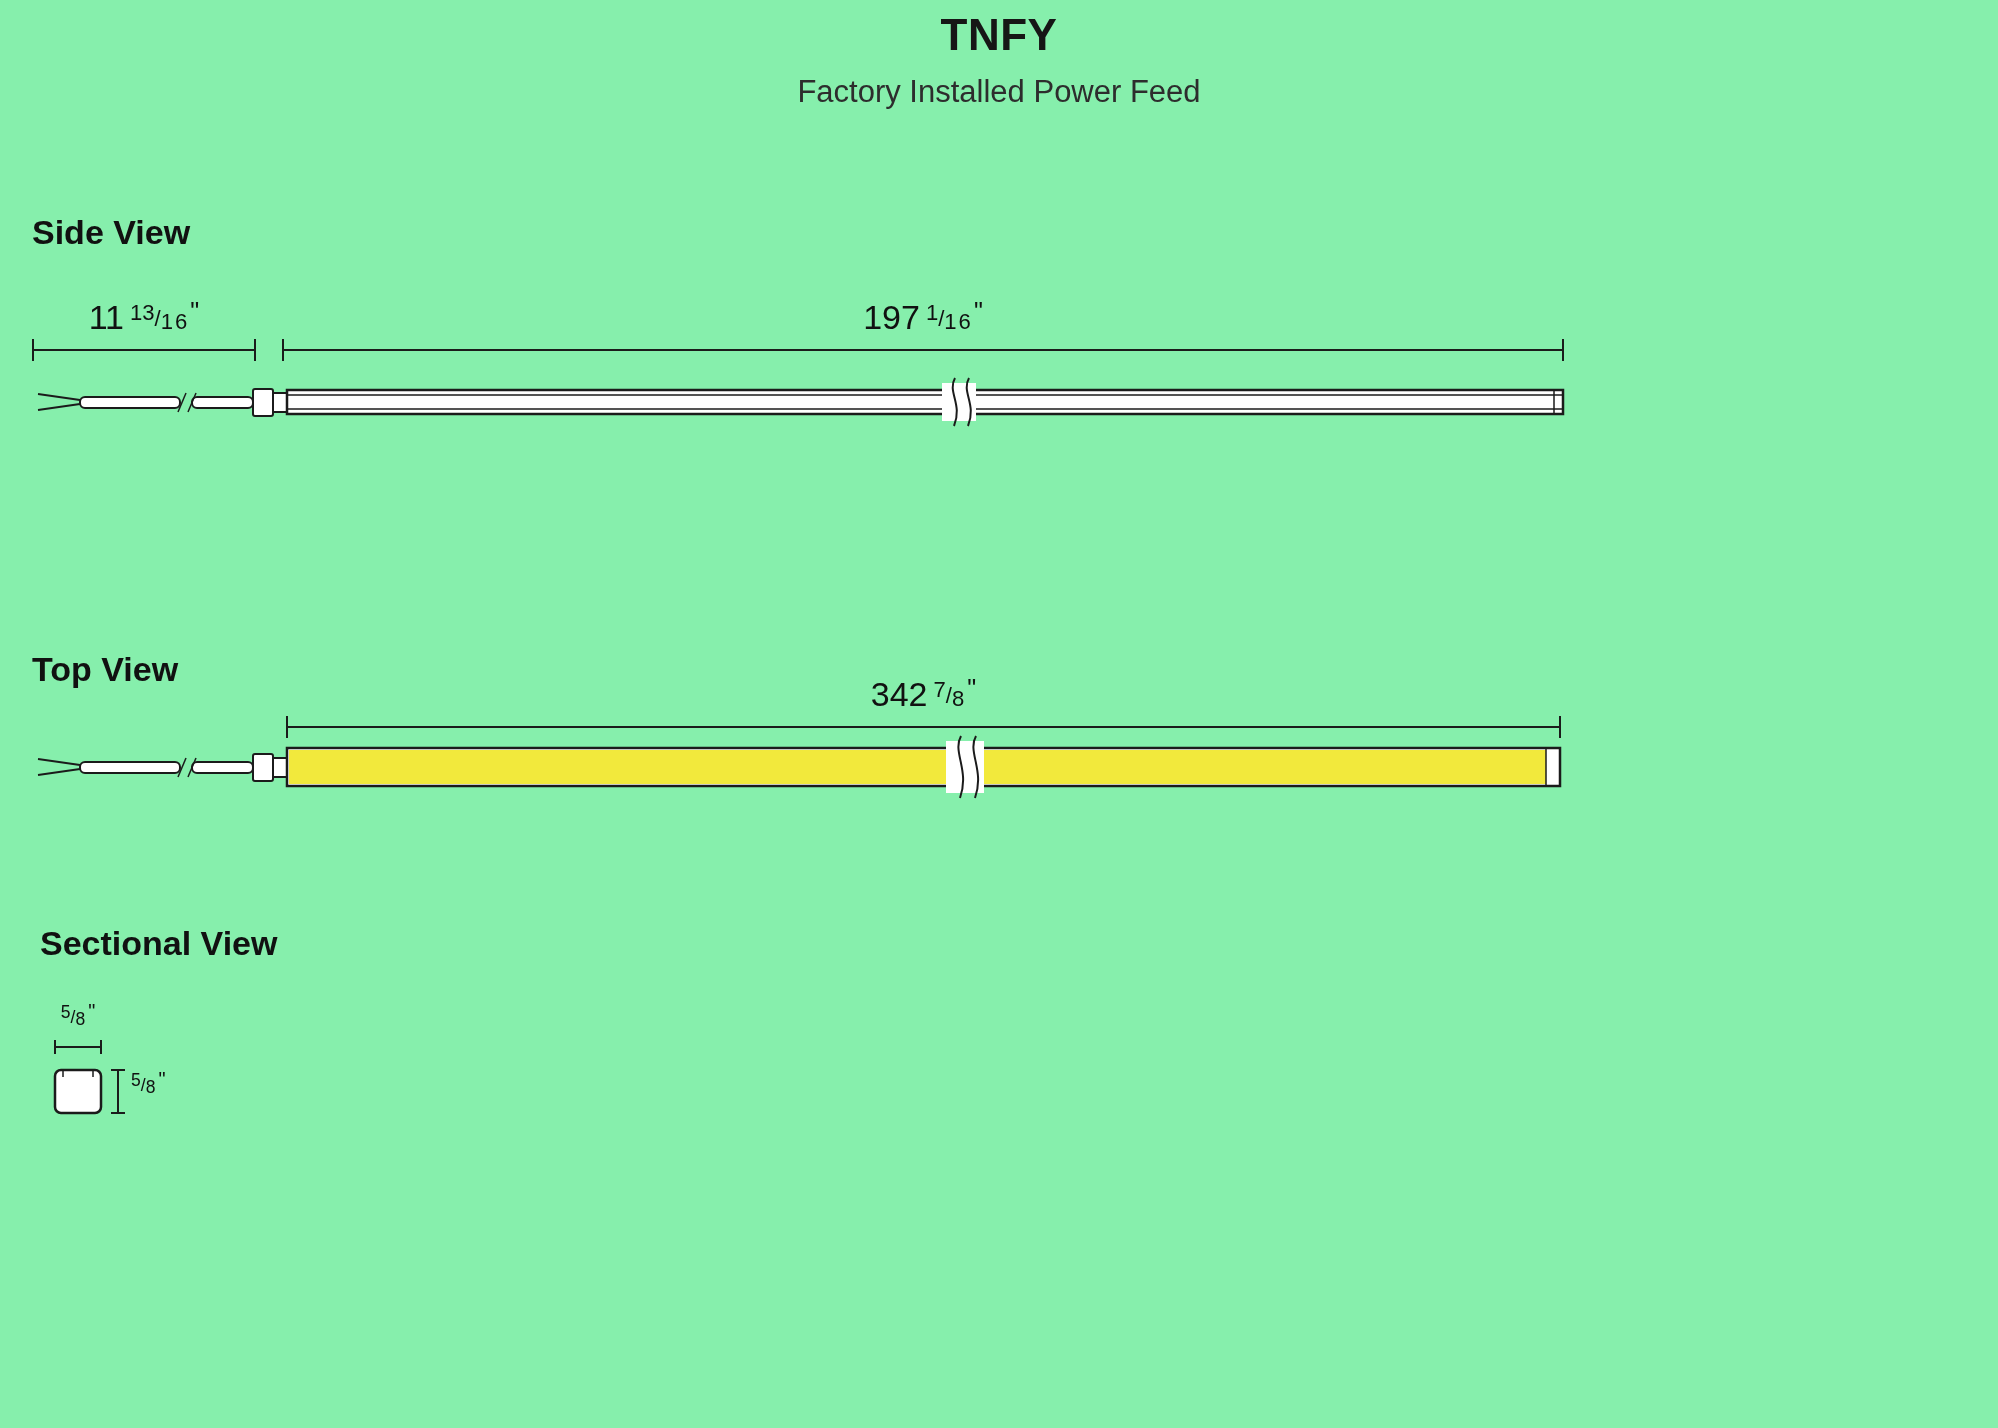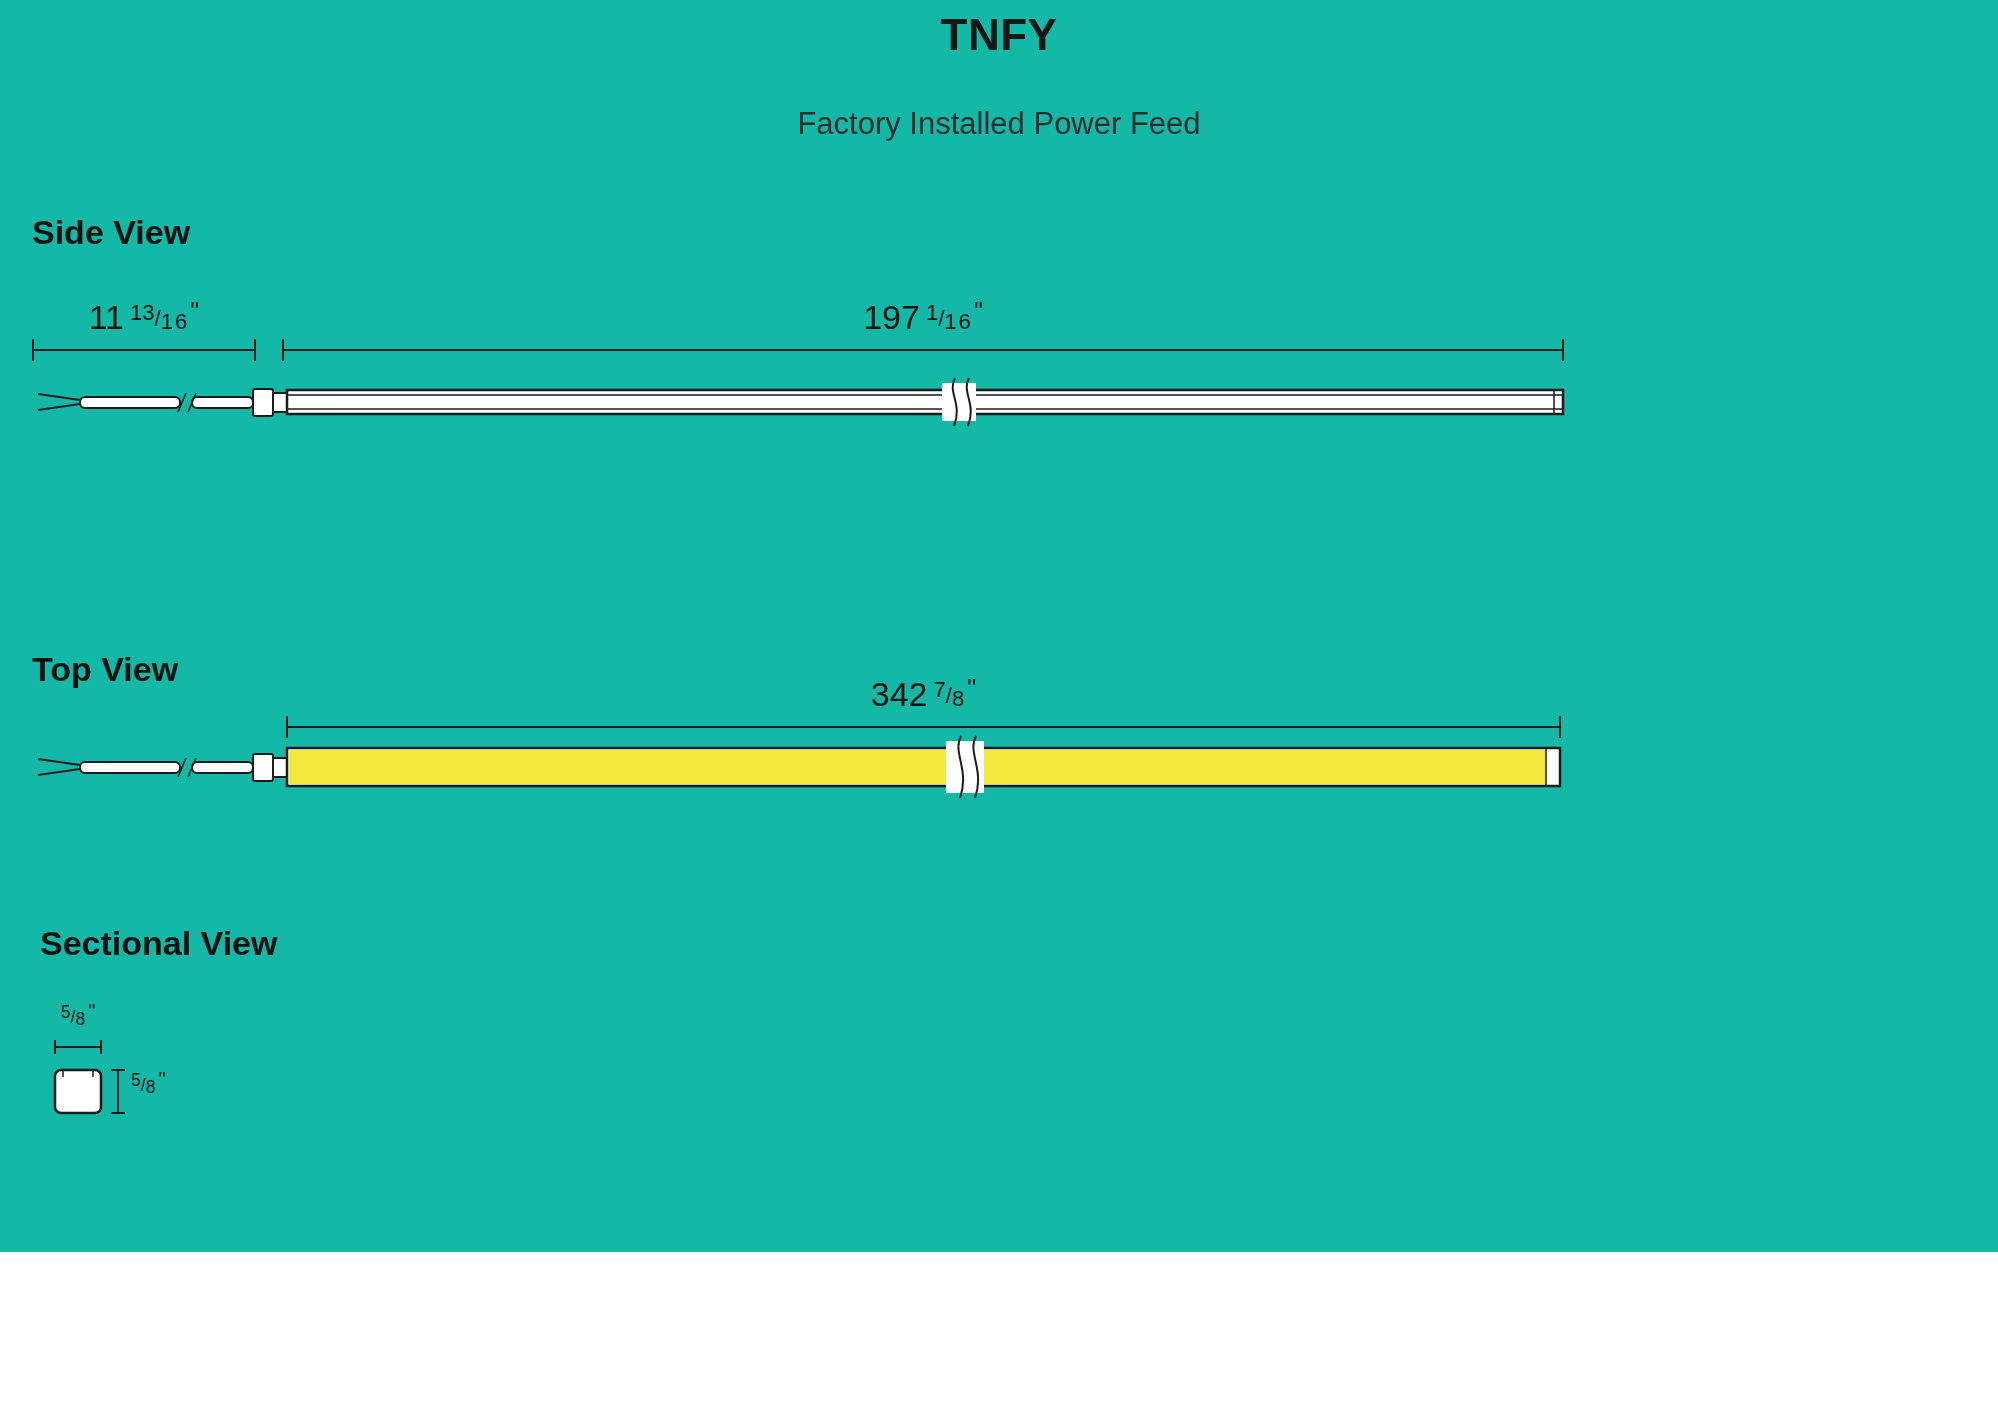--- a/index.html
+++ b/index.html
@@ -1,22 +1,22 @@
 <!DOCTYPE html>
 <html><head>
 <meta charset="utf-8">
 <style>
   * { box-sizing: border-box; }
   html,body { margin:0; padding:0; background:#fff; }
   body { font-family:"Liberation Sans", sans-serif; color:#161616; }
-  .page { position:relative; width:1998px; height:1252px; background:#14b8a6; overflow:hidden; }
+  .page { position:relative; width:1998px; height:1428px; background:#86efac; overflow:hidden; }
   .abs { position:absolute; }
 
   .title { top:10px; left:0; width:100%; text-align:center; font-size:44px; font-weight:600; letter-spacing:0.5px; }
-  .subtitle { top:74px; left:0; width:100%; text-align:center; font-size:31px; font-weight:400; color:#2d2d2d;margin-top:32px; }
+  .subtitle { top:74px; left:0; width:100%; text-align:center; font-size:31px; font-weight:400; color:#2d2d2d; }
 
   .section-heading { font-size:34px; font-weight:600; color:#111; }
 
   .dim-label { font-size:34px; font-weight:400; color:#111; white-space:nowrap; }
   .dim-small { font-size:27px; }
   .dim-label .whole { margin-right:6px; }
   .dim-label .fnum  { font-size:0.65em; vertical-align:0.40em; }
   .dim-label .fslash{ font-size:0.65em; vertical-align:0.12em; }
   .dim-label .fslash::before { content:"/"; }
   .dim-label .fden  { font-size:0.65em; vertical-align:0; letter-spacing:2px; }

